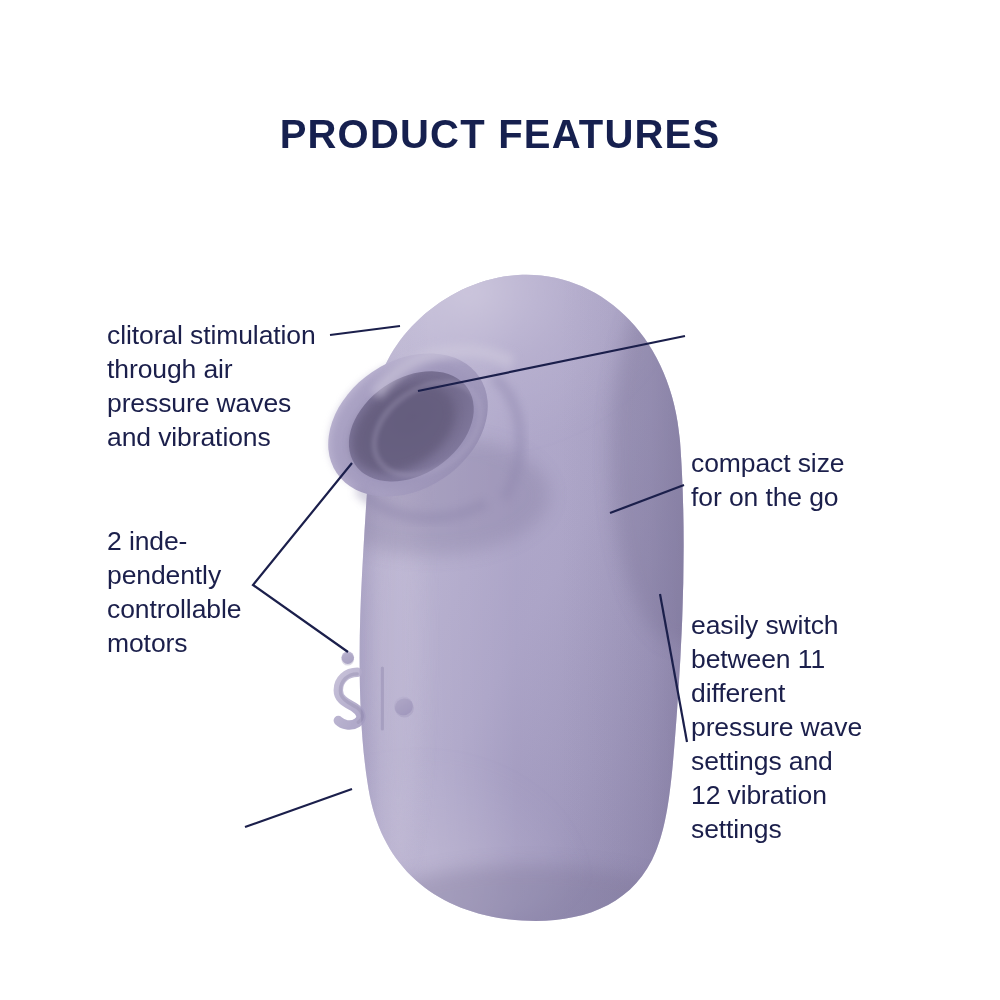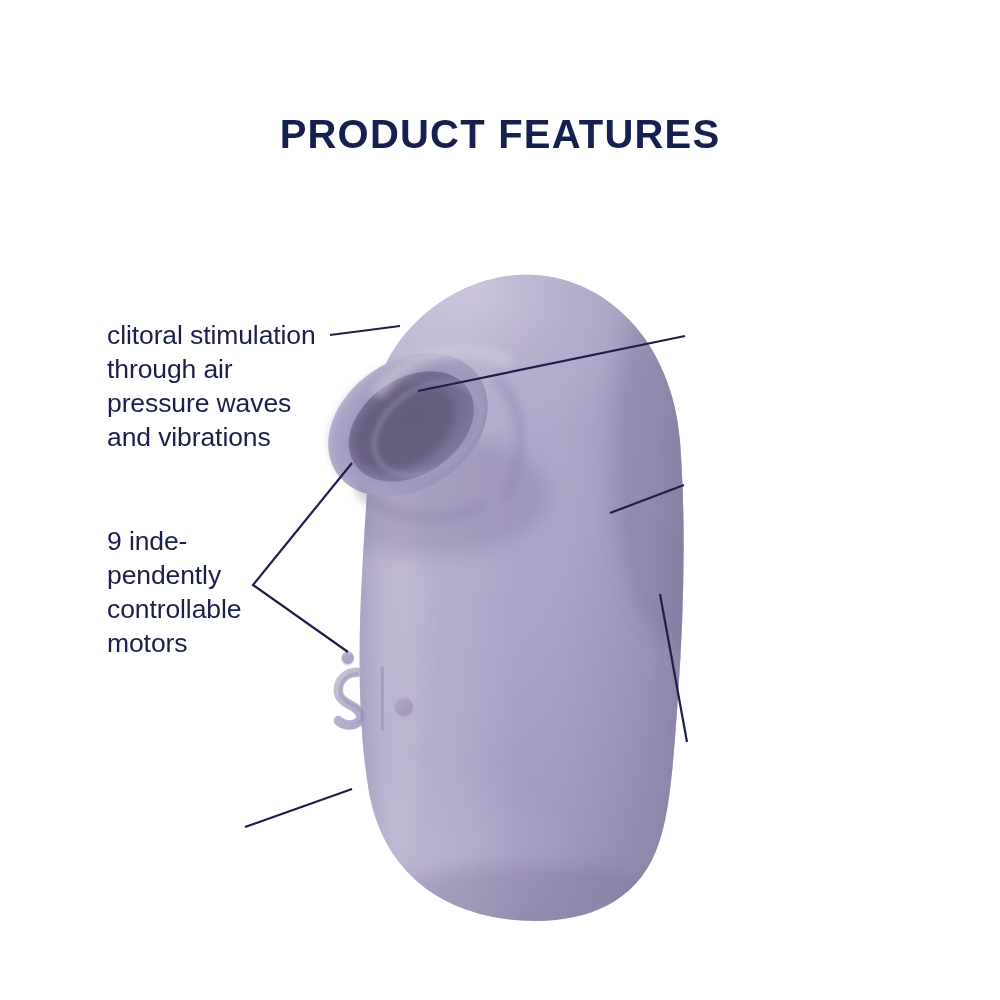--- a/index.html
+++ b/index.html
@@ -251,22 +251,31 @@
     <polyline points="418,391 685,336"></polyline>
     <polyline points="610,513 684,485"></polyline>
     <polyline points="660,594 687,742"></polyline>
   </svg>
 
   <div class="callout left" id="callout-clitoral">clitoral stimulation
 through air
 pressure waves
 and vibrations</div>
 
-  <div class="callout left" id="callout-motors">9 inde-
+  <div class="callout left" id="callout-motors">2 inde-
 pendently
 controllable
 motors</div>
 
 
 
-
+  <div class="callout right" id="callout-compact">compact size
+for on the go</div>
+
+  <div class="callout right" id="callout-settings">easily switch
+between 11
+different
+pressure wave
+settings and
+12 vibration
+settings</div>
 
 </div>
 
 </body></html>

